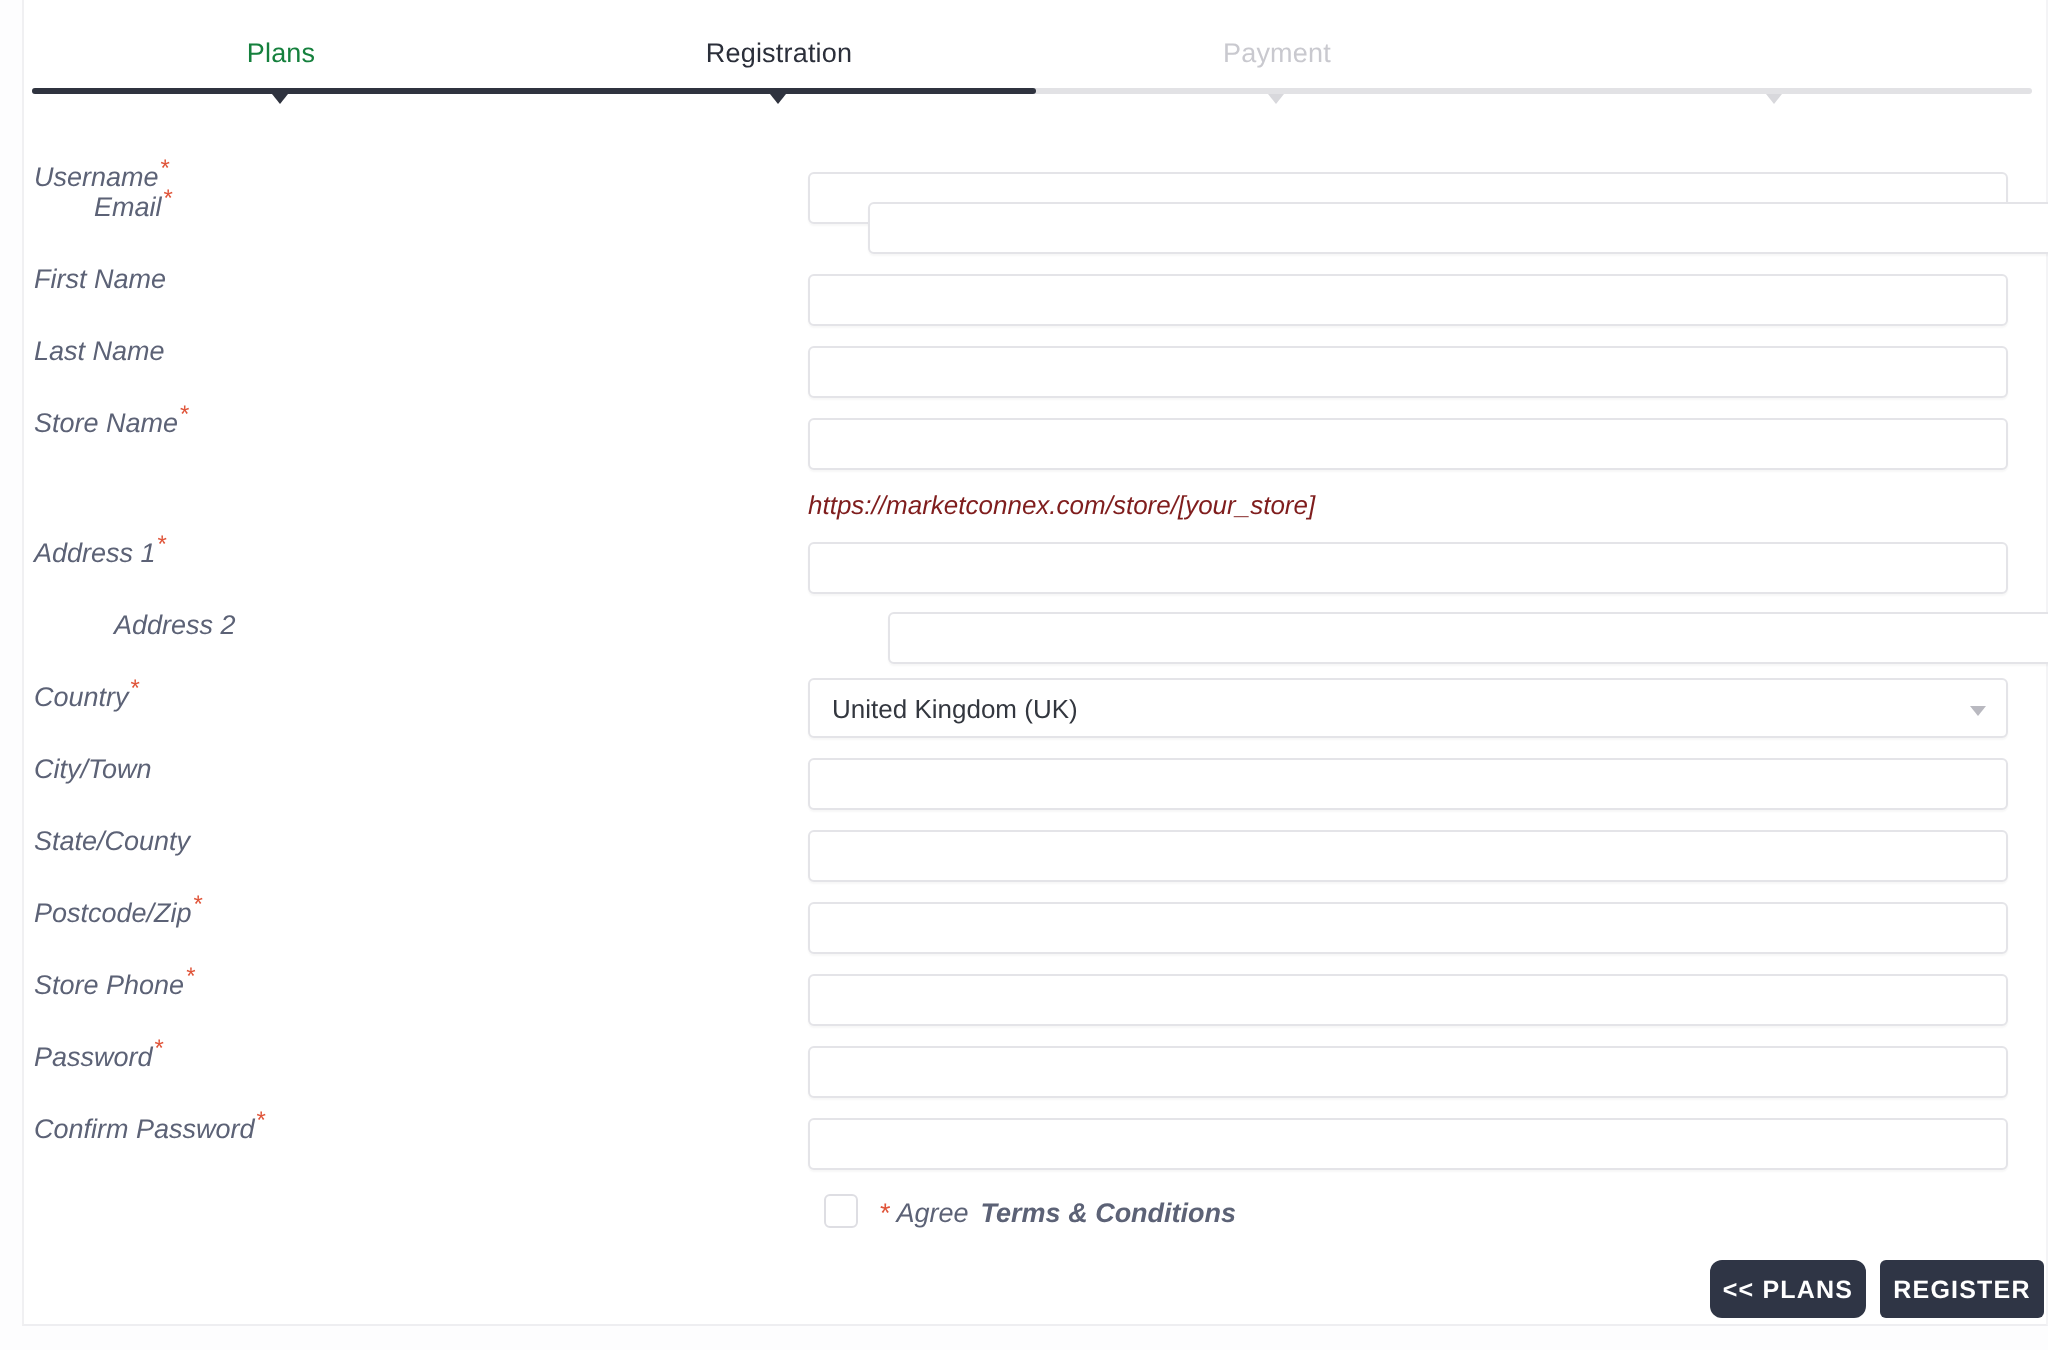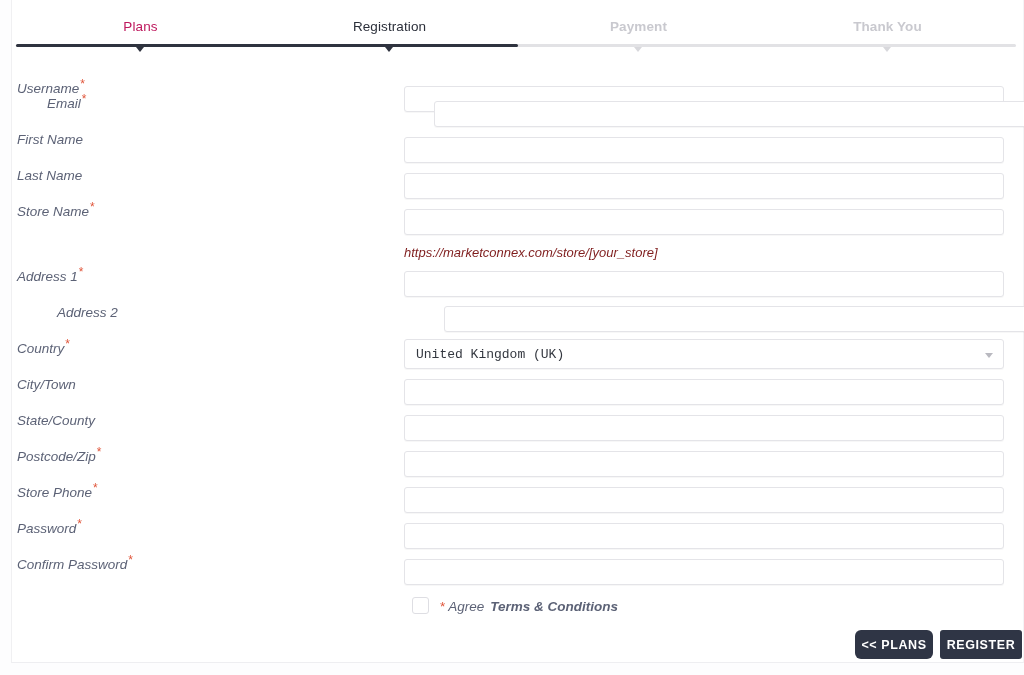--- a/index.html
+++ b/index.html
@@ -36,23 +36,23 @@
   }
   .tab {
     position: absolute;
     top: 19px;
     width: 249px;
     text-align: center;
     font-size: 13.5px;
     letter-spacing: .1px;
     white-space: nowrap;
   }
-  .tab.done   { color: #be185d; }
+  .tab.done   { color: #15803d; }
   .tab.active { color: #2b2f3a; }
-  .tab.todo   { color: #c9c9cf; font-weight: bold; }
+  .tab.todo   { color: #c9c9cf; }
 
   .tab0 { left: 4px; }
   .tab1 { left: 253px; }
   .tab2 { left: 502px; }
   .tab3 { left: 751px; }
 
   
   .rail {
     position: absolute;
     left: 4px; top: 44px;
@@ -208,21 +208,20 @@
 </head>
 <body>
 
 <div id="page">
   <div class="card">
 
     <div class="tabs">
       <div class="tab done tab0">Plans</div>
       <div class="tab active tab1">Registration</div>
       <div class="tab todo tab2">Payment</div>
-      <div class="tab todo tab3">Thank You</div>
 
       <div class="rail">
         <div class="rail-fill"></div>
       </div>
       <div class="node on n0"></div>
       <div class="node on n1"></div>
       <div class="node n2"></div>
       <div class="node n3"></div>
     </div>
 
@@ -262,21 +261,21 @@
         <div class="fld" style="top:10px;"></div>
       </div>
 
       <div class="row" style="top:245px;position:absolute;margin-left:40px;">
         <div class="lbl">Address 2</div>
         <div class="fld" style="top:9px;"></div>
       </div>
 
       <div class="row" style="top:281px;position:absolute;">
         <div class="lbl"><span>Country</span><span class="req">*</span></div>
-        <div class="sel" style="top:6px;font-family:Liberation Mono, monospace;">
+        <div class="sel" style="top:6px;">
           <div class="sel-val">United Kingdom (UK)</div>
           <div class="sel-caret"></div>
         </div>
       </div>
 
       <div class="row" style="top:317px;position:absolute;">
         <div class="lbl">City/Town</div>
         <div class="fld" style="top:10px;"></div>
       </div>
 

